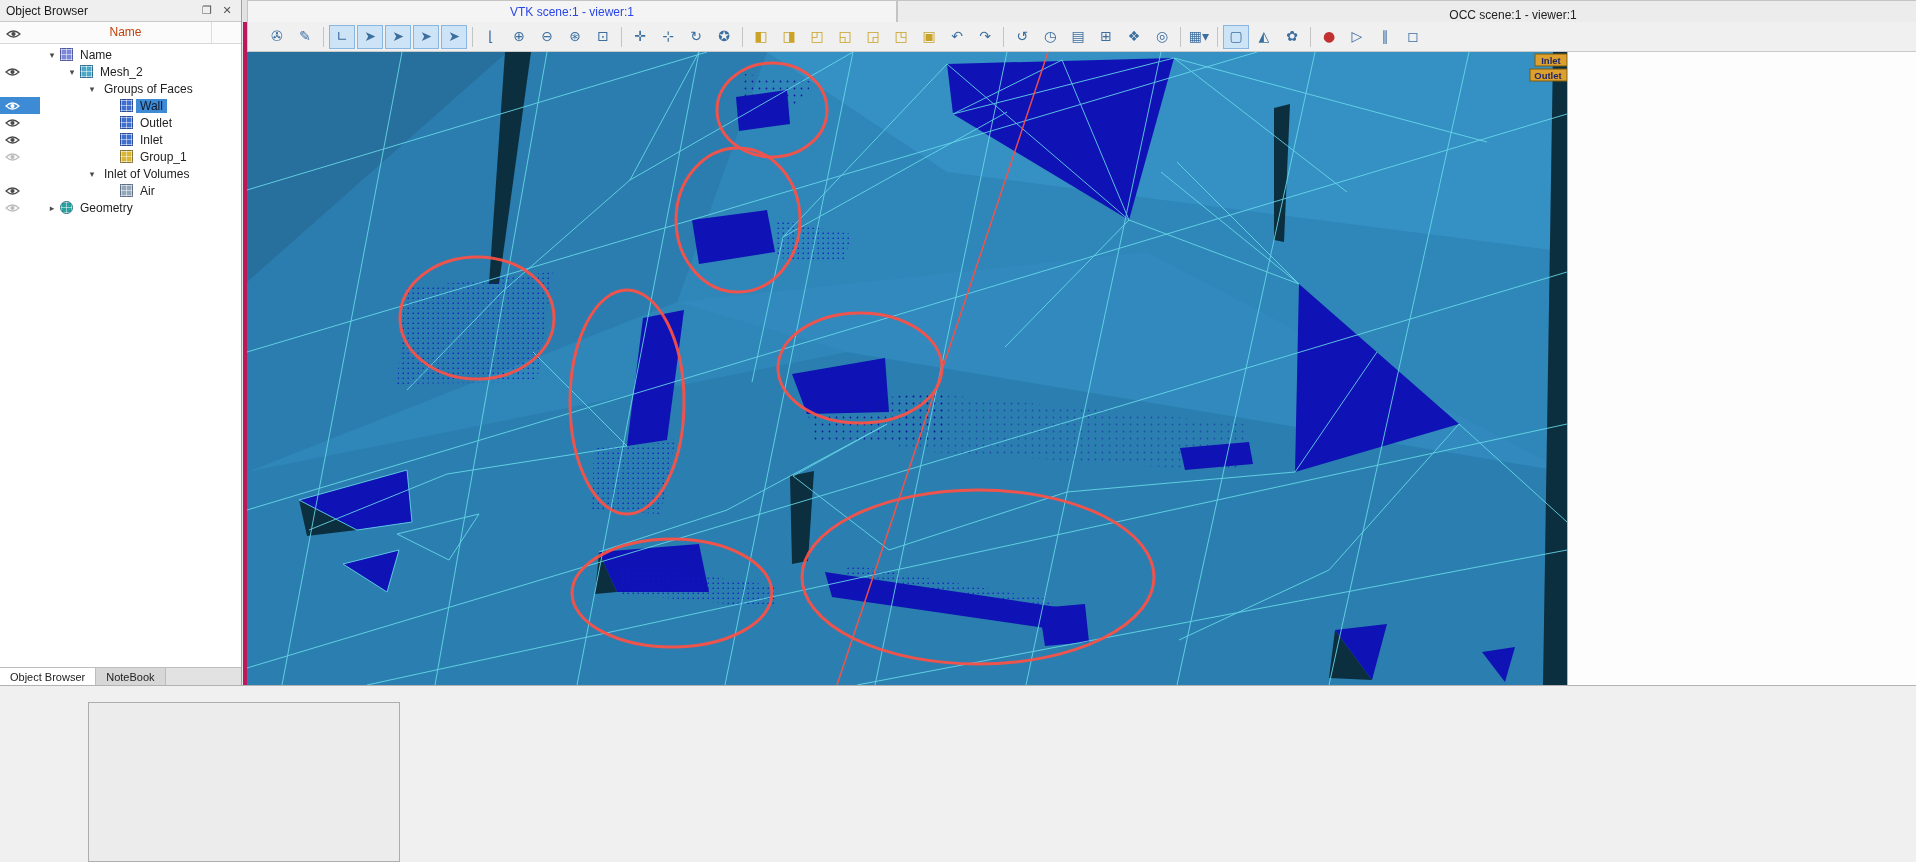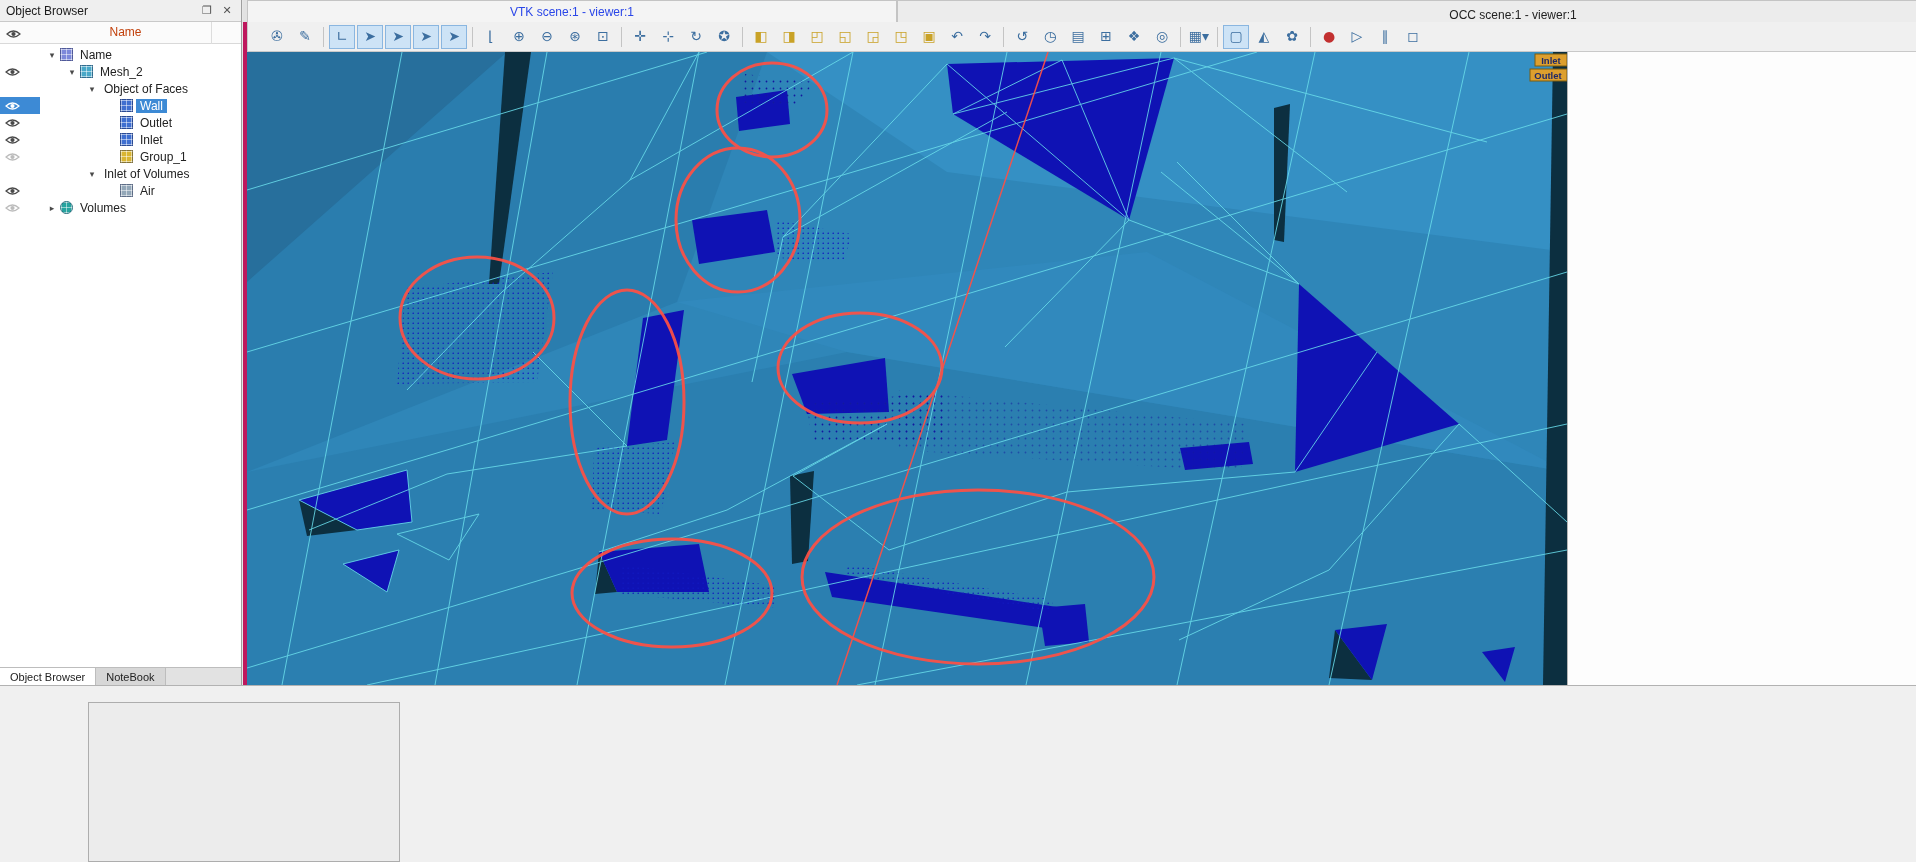--- a/index.html
+++ b/index.html
@@ -28,21 +28,21 @@
     background-size:5px 5px;
     background-image:linear-gradient(rgba(255,255,255,.5) 1px,transparent 1px),
                      linear-gradient(90deg,rgba(255,255,255,.5) 1px,transparent 1px); }
   .ti-mesh-root { background-color:#7d88da; }
   .ti-mesh      { background-color:#49a8c8; }
   .ti-facegroup { background-color:#3f6fd0; }
   .ti-group1    { background-color:#d9b531; }
   .ti-volgroup  { background-color:#93a7b8; }
   .ti-geom      { background-color:#27a39f; border-radius:50%; }
   .tlabel { padding:0 4px; white-space:nowrap; }
-  .tlabel.sel { background:#3d8ad5; color:#ffffff; }
+  .tlabel.sel { background:#3d8ad5; color:#0f172a; }
   .ob-tabs { position:absolute; left:0; right:0; bottom:0; height:18px; background:#e2e2e2;
     border-top:1px solid #bdbdbd; display:flex; }
   .obtab { padding:0 10px; font-size:11px; display:flex; align-items:center;
     border-right:1px solid #bdbdbd; background:#d7d7d7; color:#222; }
   .obtab.active { background:#ffffff; }
 
   
   .main { position:absolute; left:243px; top:0; width:1886px; height:685px; background:#be185d; }
   .viewer-tabs { height:22px; display:flex; padding-left:4px; background:#e2e2e2; }
   .vtab { display:flex; align-items:center; justify-content:center; border:1px solid #c4c4c4;
@@ -106,21 +106,21 @@
           </span>
           <span class="ind" style="width: 24px;"></span>
           <span class="caret">▾</span>
           <span class="ticon ti-mesh"></span>
           <span class="tlabel">Mesh_2</span>
         </div>
         <div class="trow">
           <span class="eyecell"></span>
           <span class="ind" style="width: 44px;"></span>
           <span class="caret">▾</span>
-          <span class="tlabel">Object of Faces</span>
+          <span class="tlabel">Groups of Faces</span>
         </div>
         <div class="trow">
           <span class="eyecell selcell">
             <svg width="15" height="10" viewBox="0 0 15 10">
               <path d="M1 5 Q7.5 -1 14 5 Q7.5 11 1 5 Z" fill="none" stroke="#ffffff" stroke-width="1.2"></path>
               <circle cx="7.5" cy="5" r="2.1" fill="#ffffff"></circle>
             </svg>
           </span>
           <span class="ind" style="width: 64px;"></span>
           <span class="caret"></span>
@@ -184,21 +184,21 @@
         <div class="trow">
           <span class="eyecell">
             <svg width="15" height="10" viewBox="0 0 15 10">
               <path d="M1 5 Q7.5 -1 14 5 Q7.5 11 1 5 Z" fill="none" stroke="#bcbcbc" stroke-width="1.2"></path>
               <circle cx="7.5" cy="5" r="2.1" fill="#bcbcbc"></circle>
             </svg>
           </span>
           <span class="ind" style="width: 4px;"></span>
           <span class="caret">▸</span>
           <span class="ticon ti-geom"></span>
-          <span class="tlabel">Volumes</span>
+          <span class="tlabel">Geometry</span>
         </div>
       </div>
     <div class="ob-tabs" id="obtabs">
         <div class="obtab active">Object Browser</div>
         <div class="obtab">NoteBook</div>
       </div>
   </aside>
 
   <div class="main">
 

